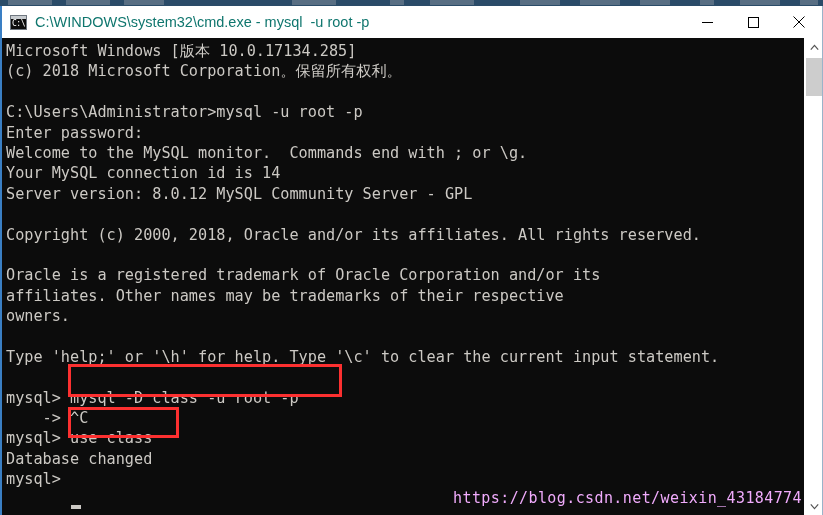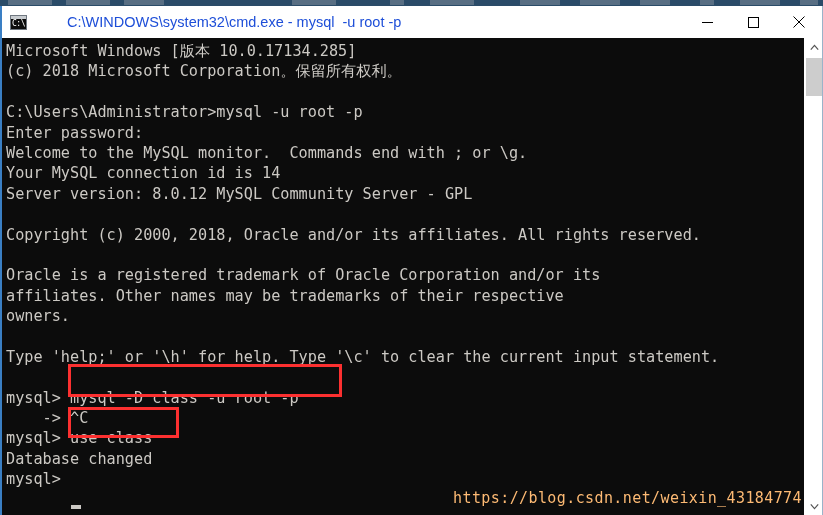--- a/index.html
+++ b/index.html
@@ -84,25 +84,24 @@
     top: 3px;
     font-family: "DejaVu Sans Mono", monospace;
     font-size: 8px;
     line-height: 10px;
     color: #ffffff;
     letter-spacing: -0.5px;
   }
   #title-text {
     font-family: "Liberation Sans", sans-serif;
     font-size: 14.5px;
-    color: #1d4ed8;
+    color: #0f766e;
     white-space: pre;
     flex: 0 1 auto;
     overflow: hidden;
-    margin-left: 32px;
   }
   #window-controls {
     margin-left: auto;
     display: flex;
     height: 32px;
     flex: 0 0 auto;
   }
   .win-btn {
     width: 46px;
     height: 32px;
@@ -169,21 +168,21 @@
     height: 31px;
   }
 
   
   #watermark {
     position: absolute;
     right: 20px;
     bottom: 8px;
     font-family: "DejaVu Sans Mono", "Liberation Mono", monospace;
     font-size: 15px;
-    color: #fdba74;
+    color: #f0abfc;
     white-space: pre;
     letter-spacing: 0.4px;
   }
 
   
   #console-scrollbar {
     position: absolute;
     right: 0;
     top: 0;
     width: 18px;

